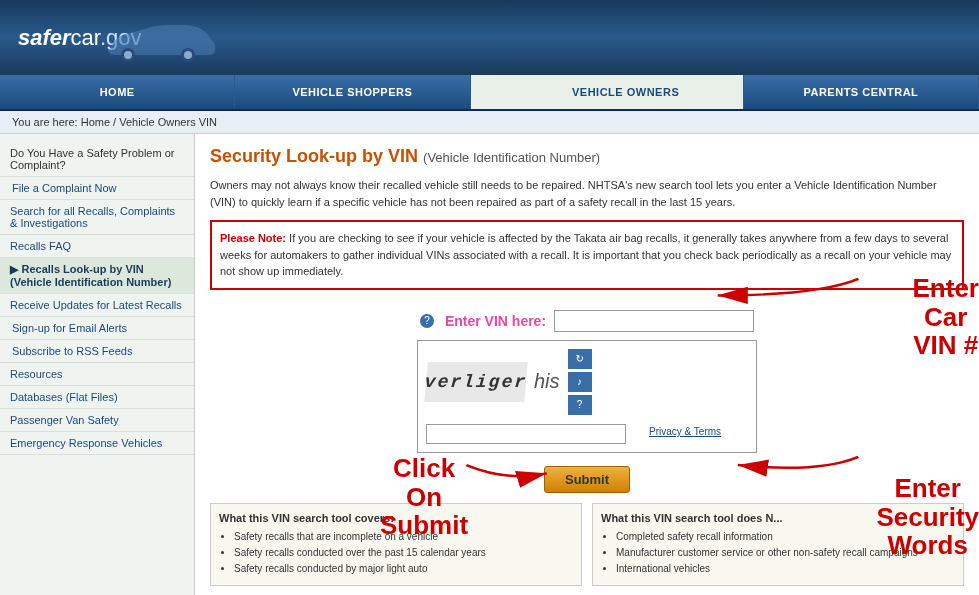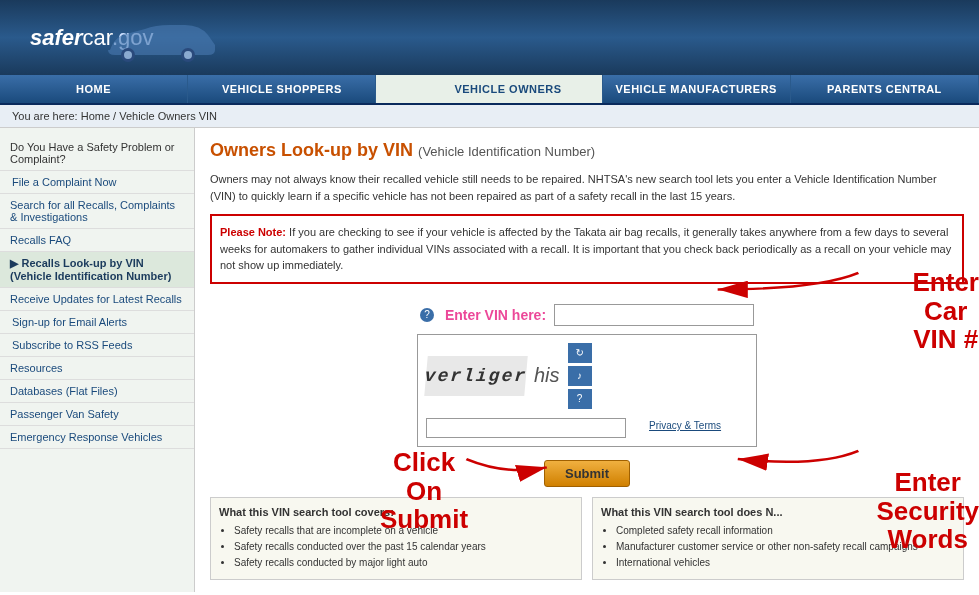--- a/index.html
+++ b/index.html
@@ -4,42 +4,42 @@
   <style>
     * { margin: 0; padding: 0; box-sizing: border-box; }
     body { font-family: Arial, sans-serif; font-size: 12px; background: #fff; width: 979px; overflow-x: hidden; }
 
     
     .header {
       background: linear-gradient(180deg, #1a3a5c 0%, #2a5a8c 50%, #1a3a5c 100%);
       height: 75px;
       display: flex;
       align-items: center;
-      padding-left: 30px;
+      padding-left: 18px;
       position: relative;
     }
     .header-logo {
       color: #fff;
       font-size: 22px;
       font-weight: normal;
     }
     .header-logo span.safer { font-style: italic; font-weight: bold; color: #fff; }
     .header-logo span.car { font-weight: normal; color: #fff; }
     .header-logo span.gov { color: #cce0ff; }
     .car-silhouette {
       position: absolute;
       left: 100px;
       top: 15px;
     }
 
     
     .nav {
       background: linear-gradient(180deg, #3a6ea8, #1a4a7c);
       display: flex;
-      height: 30px;
+      height: 36px;
       border-bottom: 2px solid #0a2a5c;
       justify-content: center;
     }
     .nav-item {
       flex: 1;
       display: flex;
       align-items: center;
       justify-content: center;
       color: #fff;
       font-size: 11px;
@@ -334,21 +334,20 @@
       <circle cx="88" cy="40" r="7" fill="#2a4a7c"></circle>
       <circle cx="28" cy="40" r="4" fill="#8aaad0"></circle>
       <circle cx="88" cy="40" r="4" fill="#8aaad0"></circle>
     </svg>
   </div>
 
   <div class="nav">
     <div class="nav-item">HOME</div>
     <div class="nav-item">VEHICLE SHOPPERS</div>
     <div class="nav-item active">VEHICLE OWNERS</div>
-    <div class="nav-item">VEHICLE MANUFACTURERS</div>
     <div class="nav-item">PARENTS  CENTRAL</div>
   </div>
 
   <div class="breadcrumb">
     <span>You are here: Home / Vehicle Owners VIN</span>
   </div>
 
   <div class="main-layout">
 
     <div class="sidebar">
@@ -363,21 +362,21 @@
       <div class="sidebar-item sub">Sign-up for Email Alerts</div>
       <div class="sidebar-item sub">Subscribe to RSS Feeds</div>
       <div class="sidebar-item">Resources</div>
       <div class="sidebar-item">Databases (Flat Files)</div>
       <div class="sidebar-item">Passenger Van Safety</div>
       <div class="sidebar-item">Emergency Response Vehicles</div>
     </div>
 
     <div class="content content-relative">
       <div class="page-title">
-        <span>Owners Look-up by VIN</span>
+        <span>Security Look-up by VIN</span>
         <span class="subtitle"> <span>(Vehicle Identification Number)</span></span>
       </div>
 
       <p class="intro-text">Owners may not always know their recalled vehicle still needs to be repaired. NHTSA's new search tool lets you enter a Vehicle Identification Number (VIN) to quickly learn if a specific vehicle has not been repaired as part of a safety recall in the last 15 years.</p>
 
       <div class="note-box">
         <span class="note-label">Please Note:</span>
         <span>If you are checking to see if your vehicle is affected by the Takata air bag recalls, it generally takes anywhere from a few days to several weeks for automakers to gather individual VINs associated with a recall. It is important that you check back periodically as a recall on your vehicle may not show up immediately.</span>
       </div>
 

